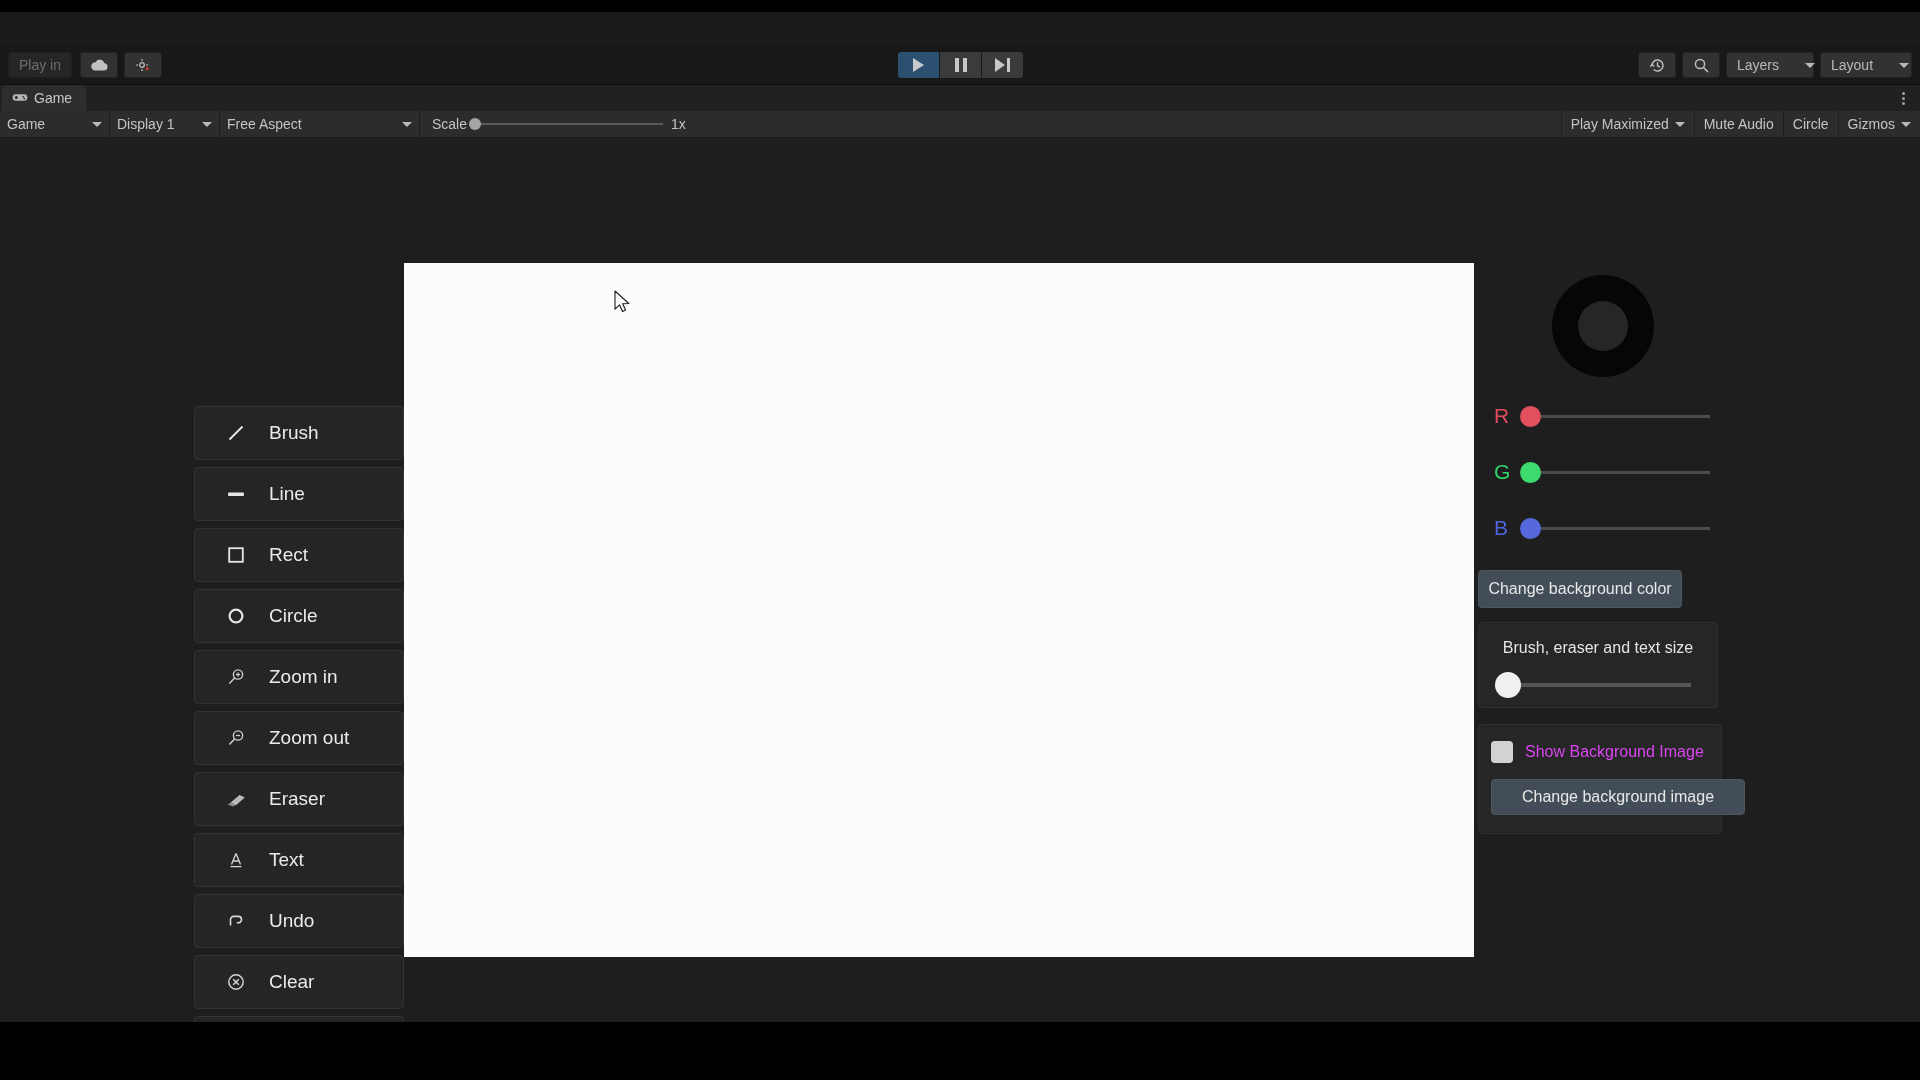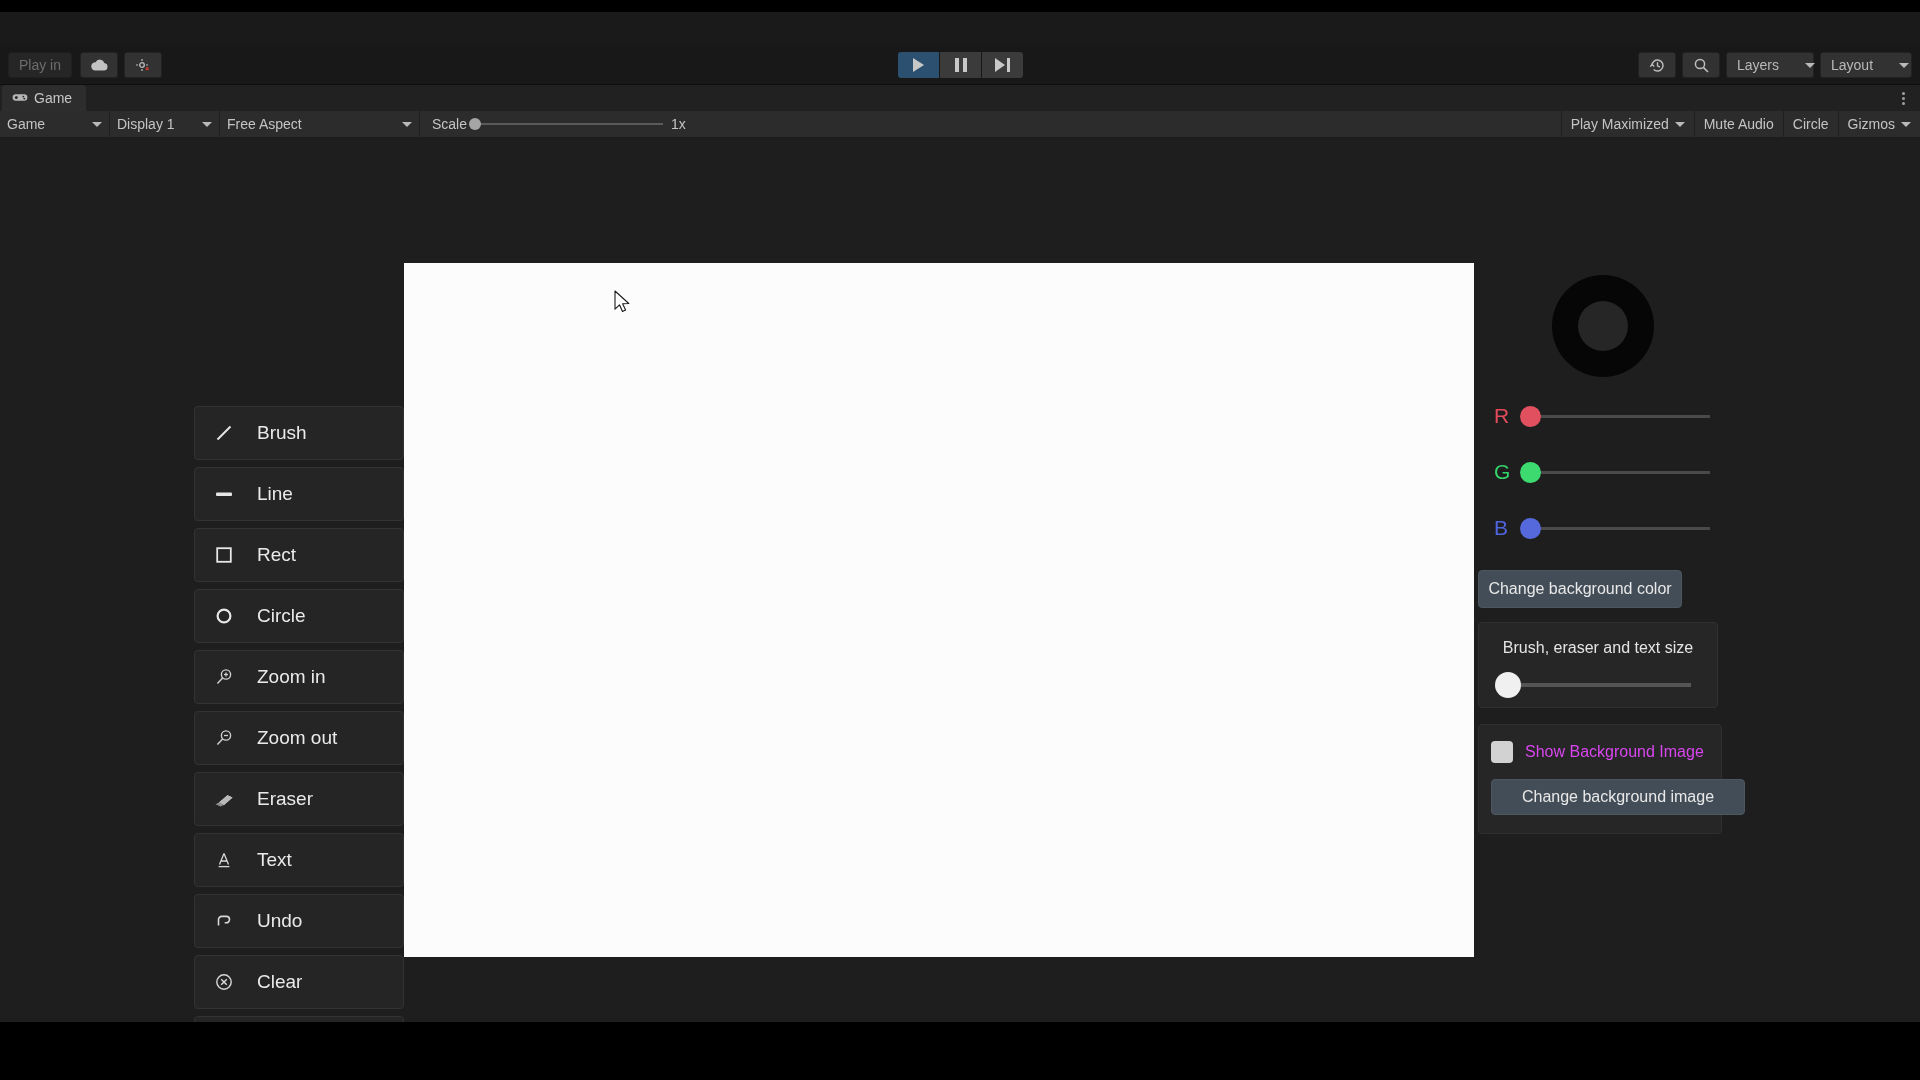--- a/index.html
+++ b/index.html
@@ -142,21 +142,21 @@
     position: absolute; left: 404px; top: 125px;
     width: 1070px; height: 694px; background: #fcfcfc;
   }
 
   
   .palette { position: absolute; left: 194px; top: 268px; width: 210px; }
   .tool-btn {
     width: 210px; height: 54px; background: #252525;
     border: 1px solid #333; border-radius: 4px;
     margin-bottom: 7px; display: flex; align-items: center;
-    padding-left: 18px; gap: 22px; color: #eaeaea; font-size: 19px;
+    padding-left: 30px; gap: 22px; color: #eaeaea; font-size: 19px;
   }
   .tool-ico {
     width: 22px; height: 22px; display: flex;
     align-items: center; justify-content: center; flex: 0 0 22px;
   }
   .tool-ico svg { display: block; }
 
   
   .rpanel { position: absolute; left: 1478px; top: 125px; width: 250px; }
 

